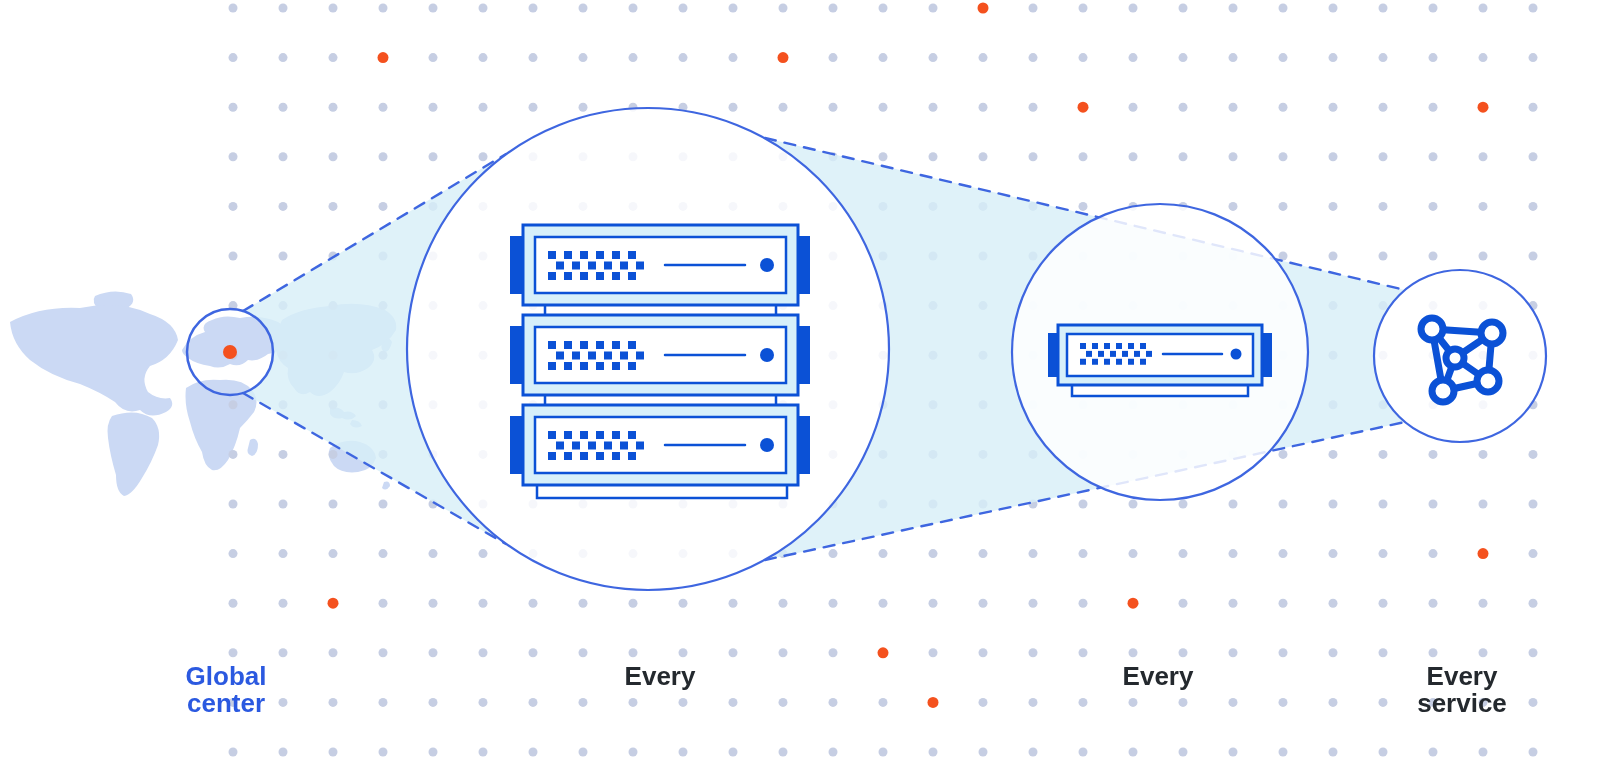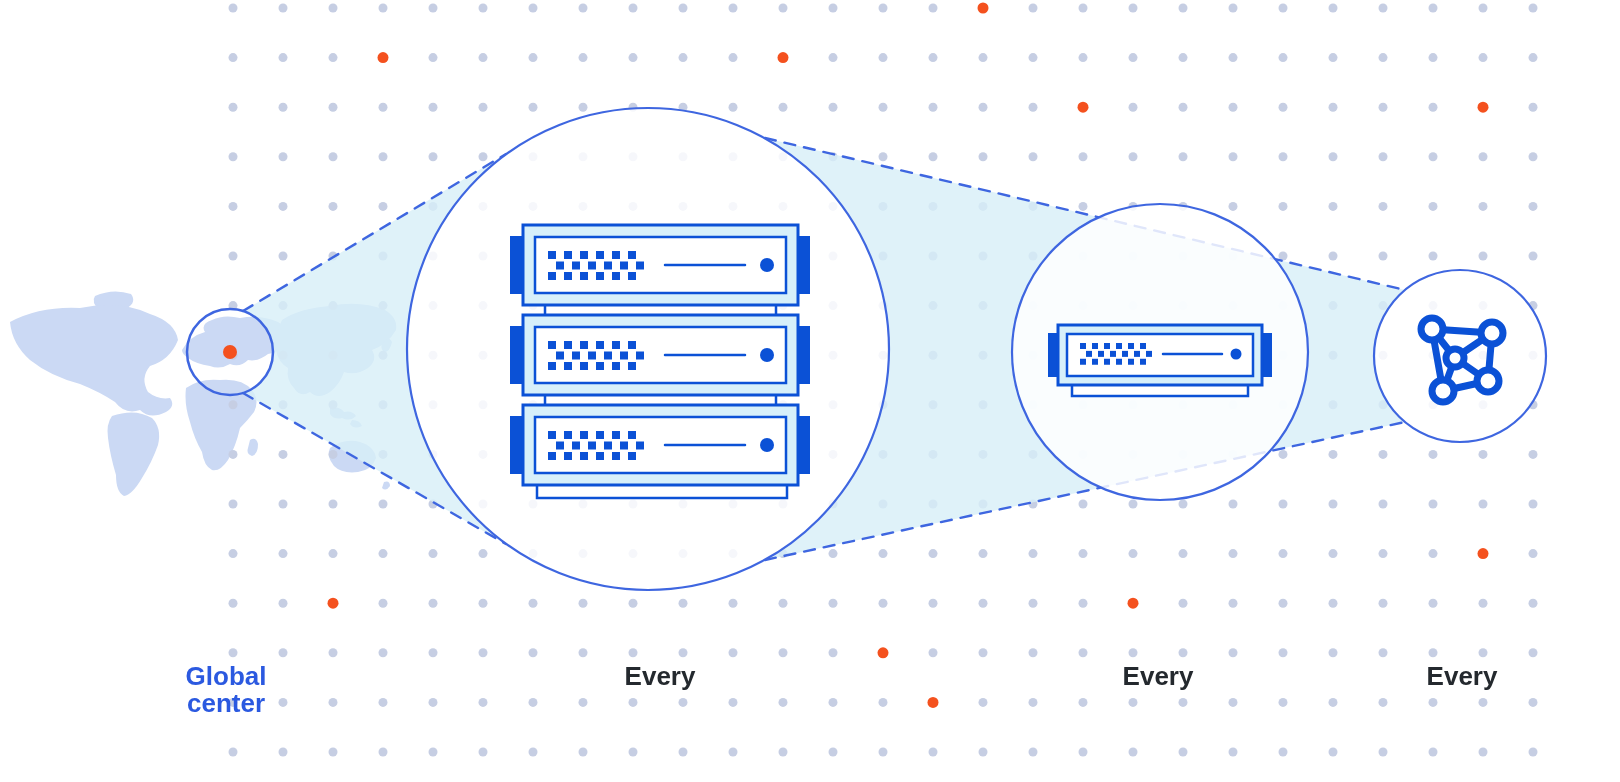--- a/index.html
+++ b/index.html
@@ -578,14 +578,15 @@
       <span>center</span>
   </div>
   <div class="caption" style="left:550px">
     <span>Every</span>
   </div>
   <div class="caption" style="left:1048px">
     <span>Every</span>
   </div>
   <div class="caption" style="left:1352px">
     <span>Every</span>
+      <span>service</span>
   </div>
 </div>
 
 </body></html>

